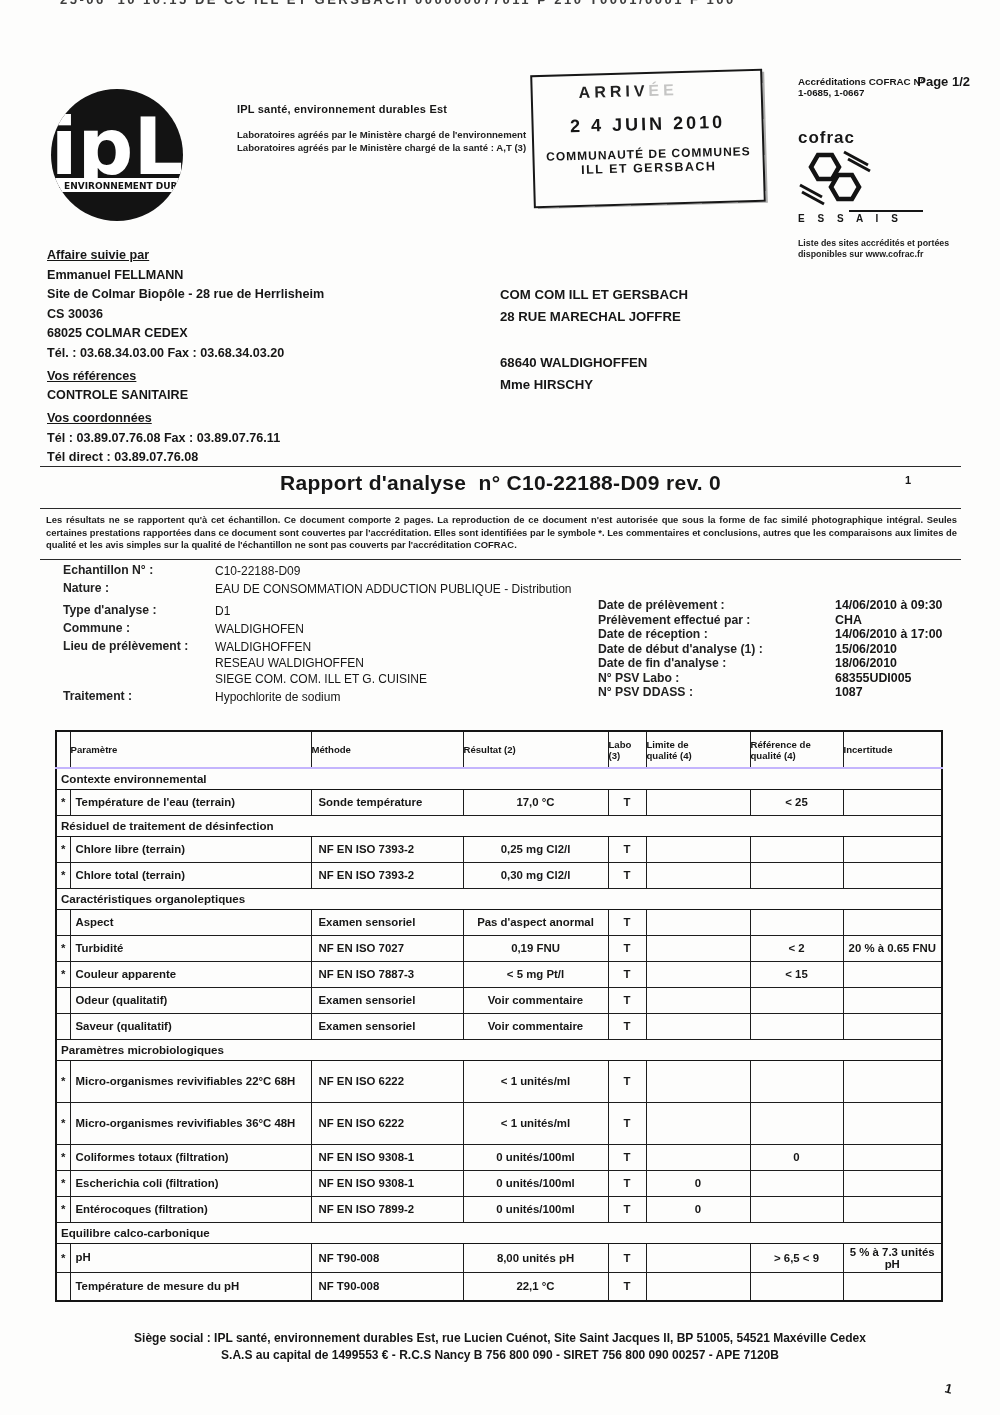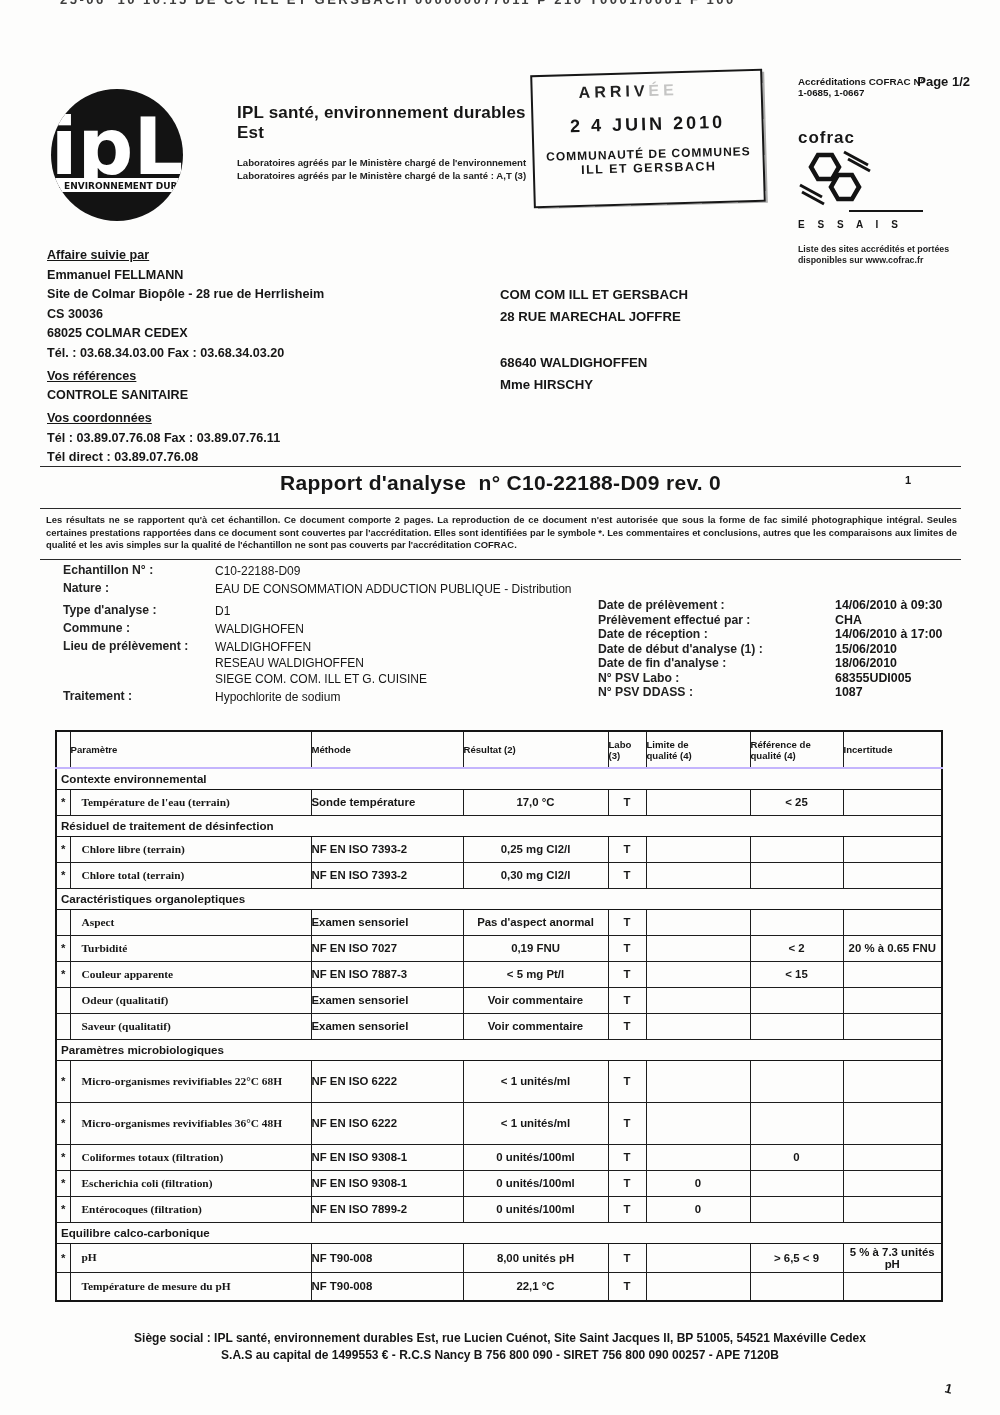--- a/index.html
+++ b/index.html
@@ -16,41 +16,41 @@
     letter-spacing:2.5px; white-space:nowrap;
   }
   .page-indicator { position:absolute; left:820px; top:46px; width:150px; text-align:right;
     font-size:13px; font-weight:bold;margin-top:28px; }
 
   
   .logo { position:absolute; left:46px; top:82px; }
 
   
   .org-block { position:absolute; left:237px; top:103px; width:290px; }
-  .org-name { font-size:17px; font-weight:bold; letter-spacing:0.2px; }
+  .org-name { font-size:11px; font-weight:bold; letter-spacing:0.2px; }
   .org-accred { margin-top:14px; font-size:9.6px; font-weight:bold; line-height:12.5px; color:#222; }
 
   
   .stamp { position:absolute; left:532px; top:72px; width:232px; height:133px;
     border:2.5px solid #171717; transform:rotate(-1.6deg);
     box-shadow:3px 2px 0 -1px rgba(20,20,20,.35); }
   .stamp-l1 { margin:8px 0 0 46px; font-size:16px; font-weight:bold; letter-spacing:4px; color:#222; }
   .stamp-l1 .fade { opacity:.25; }
   .stamp-date { margin-top:14px; text-align:center; font-size:18px; font-weight:bold; letter-spacing:3px; }
   .stamp-l3 { margin-top:12px; text-align:center; font-size:12px; font-weight:bold; letter-spacing:1px; }
   .stamp-l4 { text-align:center; font-size:12.5px; font-weight:bold; letter-spacing:1.5px; }
 
   
   .cofrac { position:absolute; left:798px; top:76px; width:176px; text-align:left; }
   .cofrac-title { font-size:9.8px; font-weight:bold; }
   .cofrac-nums { font-size:9.8px; font-weight:bold; }
   .cofrac-brand { margin-top:30px; font-size:17px; font-weight:bold; letter-spacing:1px; }
   .cofrac-logo { margin-top:2px; }
   .cofrac-rule { width:74px; margin:0 auto; border-top:2.5px solid #161616; }
-  .cofrac-essais { margin-top:7px; font-size:10px; font-weight:bold; letter-spacing:5px; }
+  .cofrac-essais { margin-top:1px; font-size:10px; font-weight:bold; letter-spacing:5px; }
   .cofrac-note { margin-top:14px; font-size:8.8px; font-weight:bold; line-height:10.5px; color:#222; }
 
   
   .sender { position:absolute; left:47px; top:248px; width:420px; font-size:12.6px; font-weight:bold; }
   .sender .heading { text-decoration:underline; margin-top:9px; font-size:12.6px; }
   .sender .line { margin-top:5.5px; }
 
   
   .recipient { position:absolute; left:500px; top:284px; width:400px;
     font-size:13.2px; font-weight:bold; line-height:22px; }
@@ -86,22 +86,22 @@
   .results th, .results td { border:1px solid #1d1d1d; vertical-align:middle; }
   .results { border:2px solid #151515; }
   .results thead th { height:37px; font-size:9.6px; font-weight:bold; text-align:left;
     white-space:pre-line; line-height:11px; border-bottom:2px solid #c4b5fd; }
   .section-row td { height:21px; font-size:11.6px; font-weight:bold; padding-left:4px;
     border-top:1.5px solid #151515; border-bottom:1.5px solid #151515; }
   .data-row td { height:26px; font-size:11.4px; font-weight:bold; }
   .data-row.tall td { height:42px; }
   .data-row.mid td { height:29px; }
   .cell-star { text-align:center; font-size:11px; }
-  .cell-param { padding-left:11px; line-height:13px;font-family:Liberation Serif, serif; }
-  .cell-method { }
+  .cell-param { padding-left:5px; line-height:13px; }
+  .cell-method { padding-left:7px; }
   .cell-result, .cell-labo, .cell-limite, .cell-reference, .cell-incert { text-align:center; }
   .cell-incert { font-size:10.8px; }
 
   
   .footer { position:absolute; left:0; top:1330px; width:1000px; text-align:center;
     font-size:12px; font-weight:bold; line-height:16.5px; }
   .artifact { position:absolute; left:945px; top:1381px; font-size:13px; font-weight:bold;
     transform:rotate(14deg); }
 </style>
 </head>

